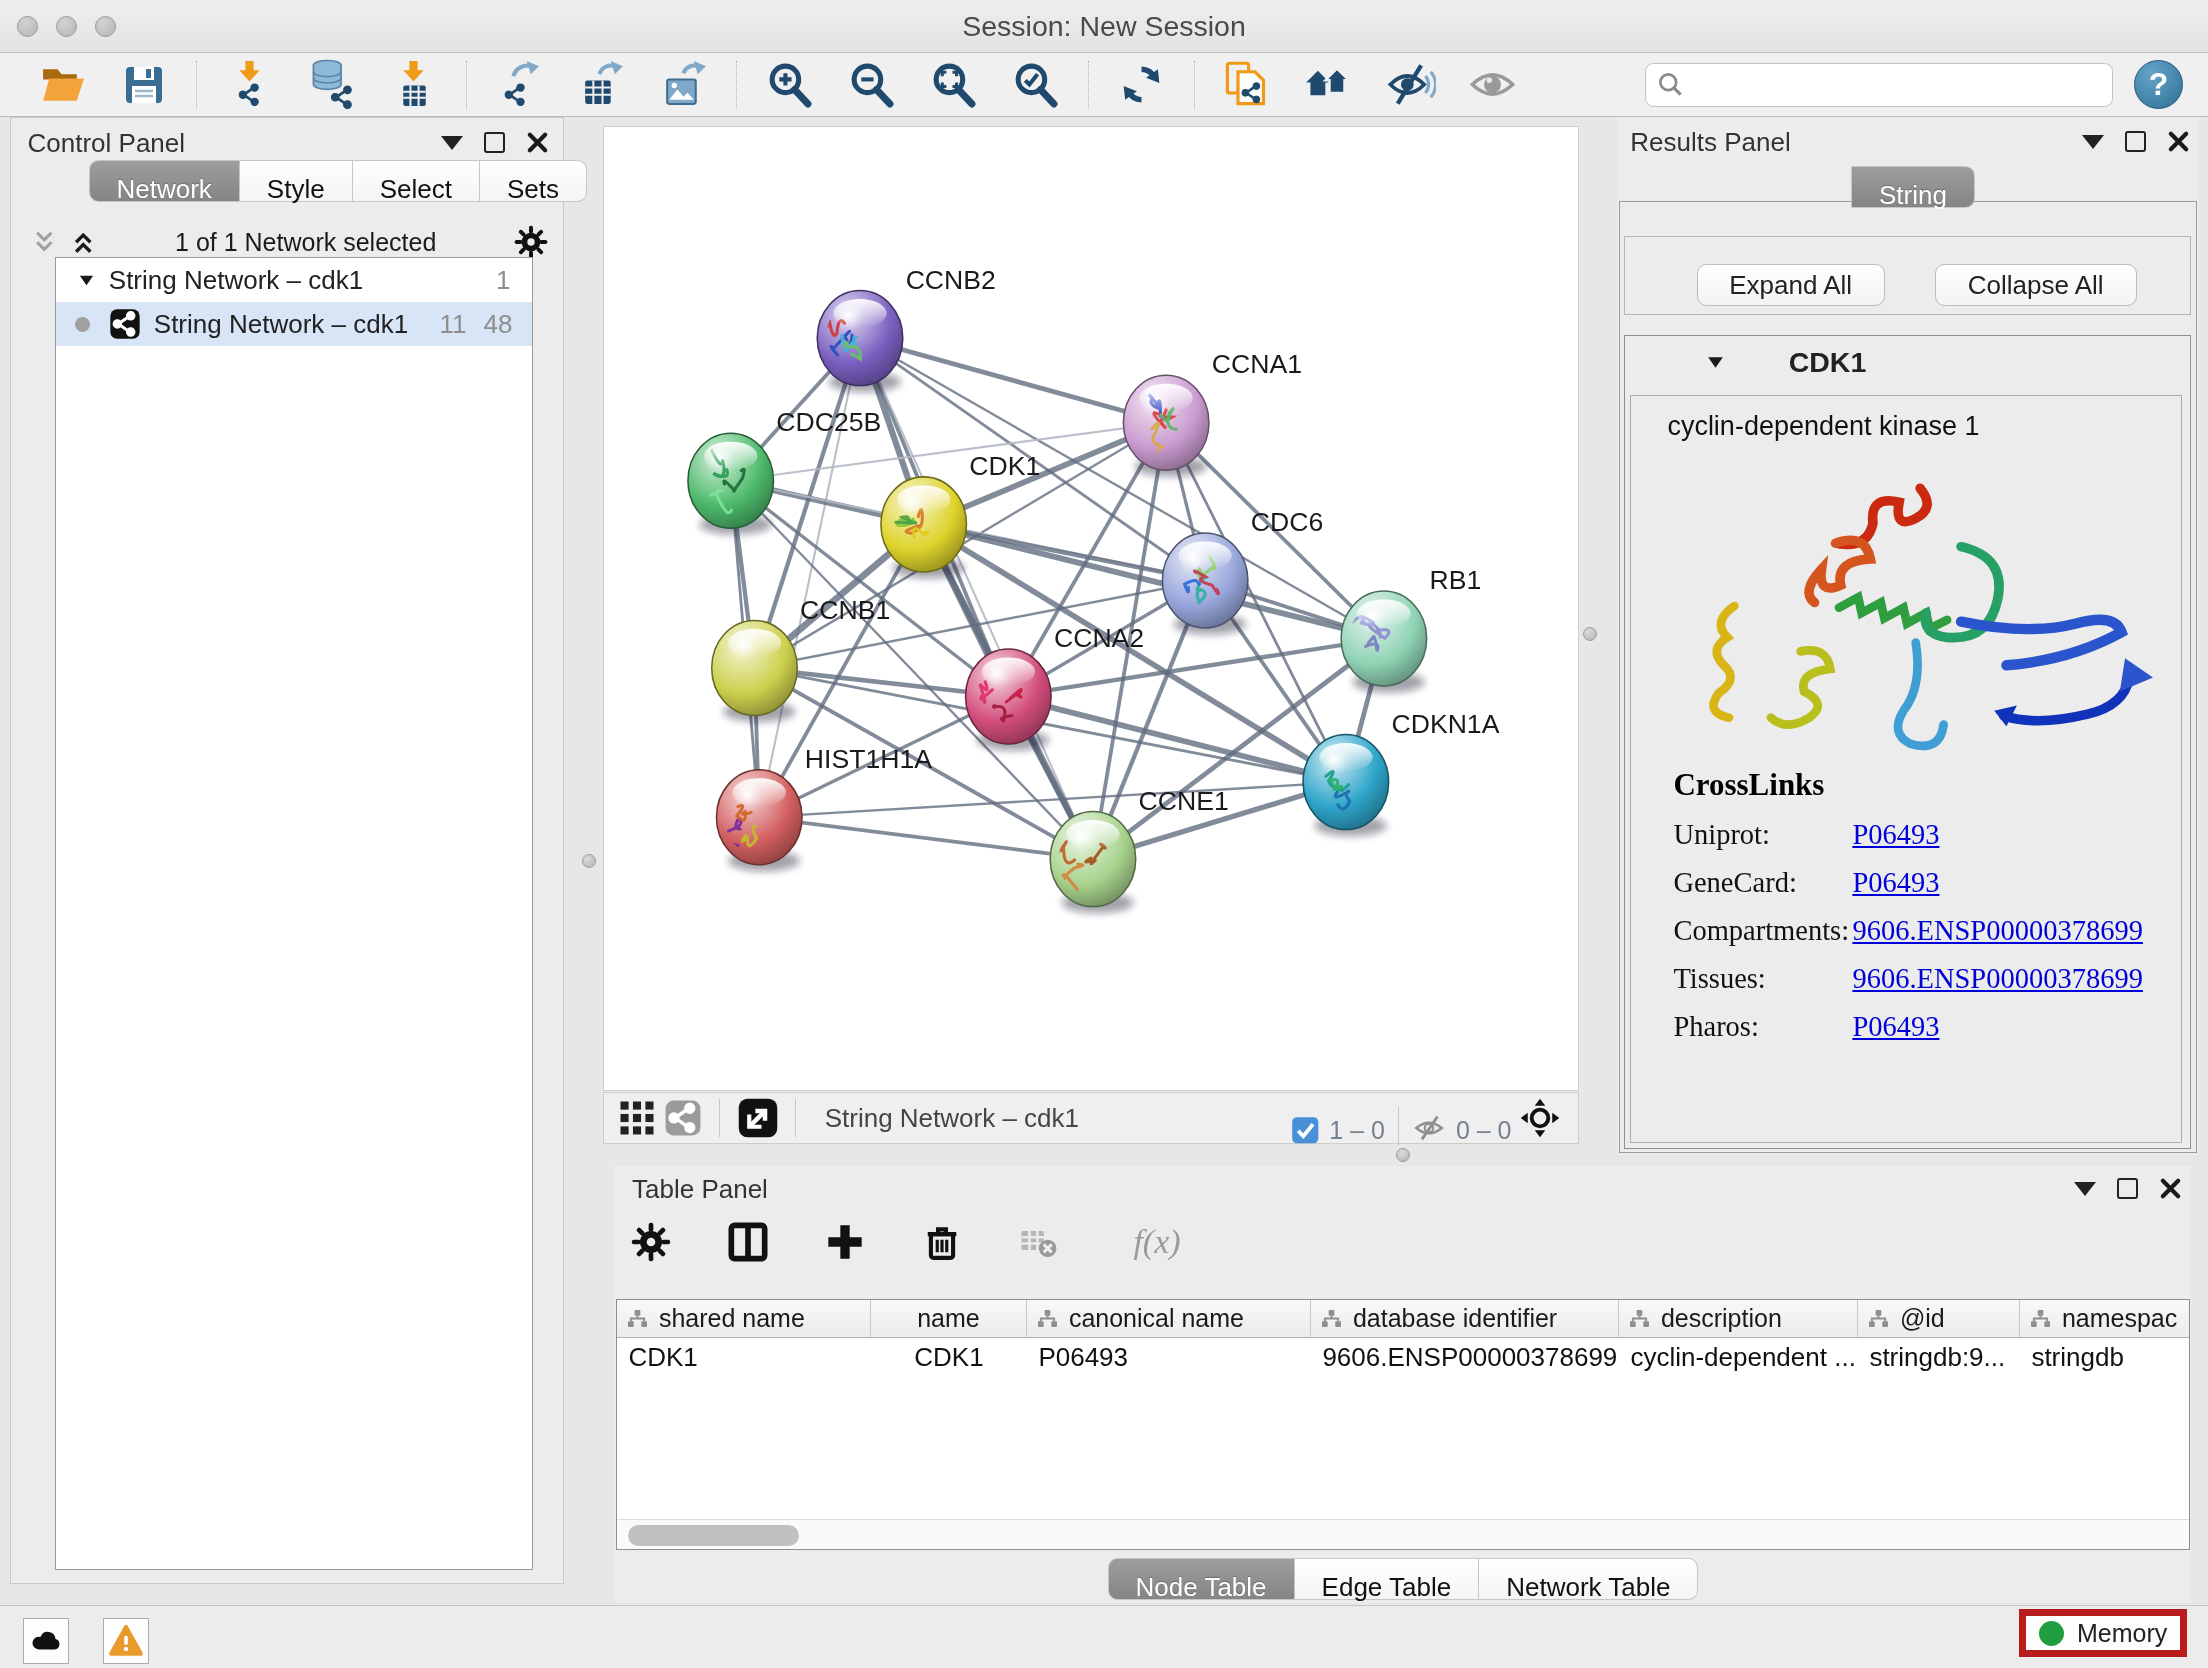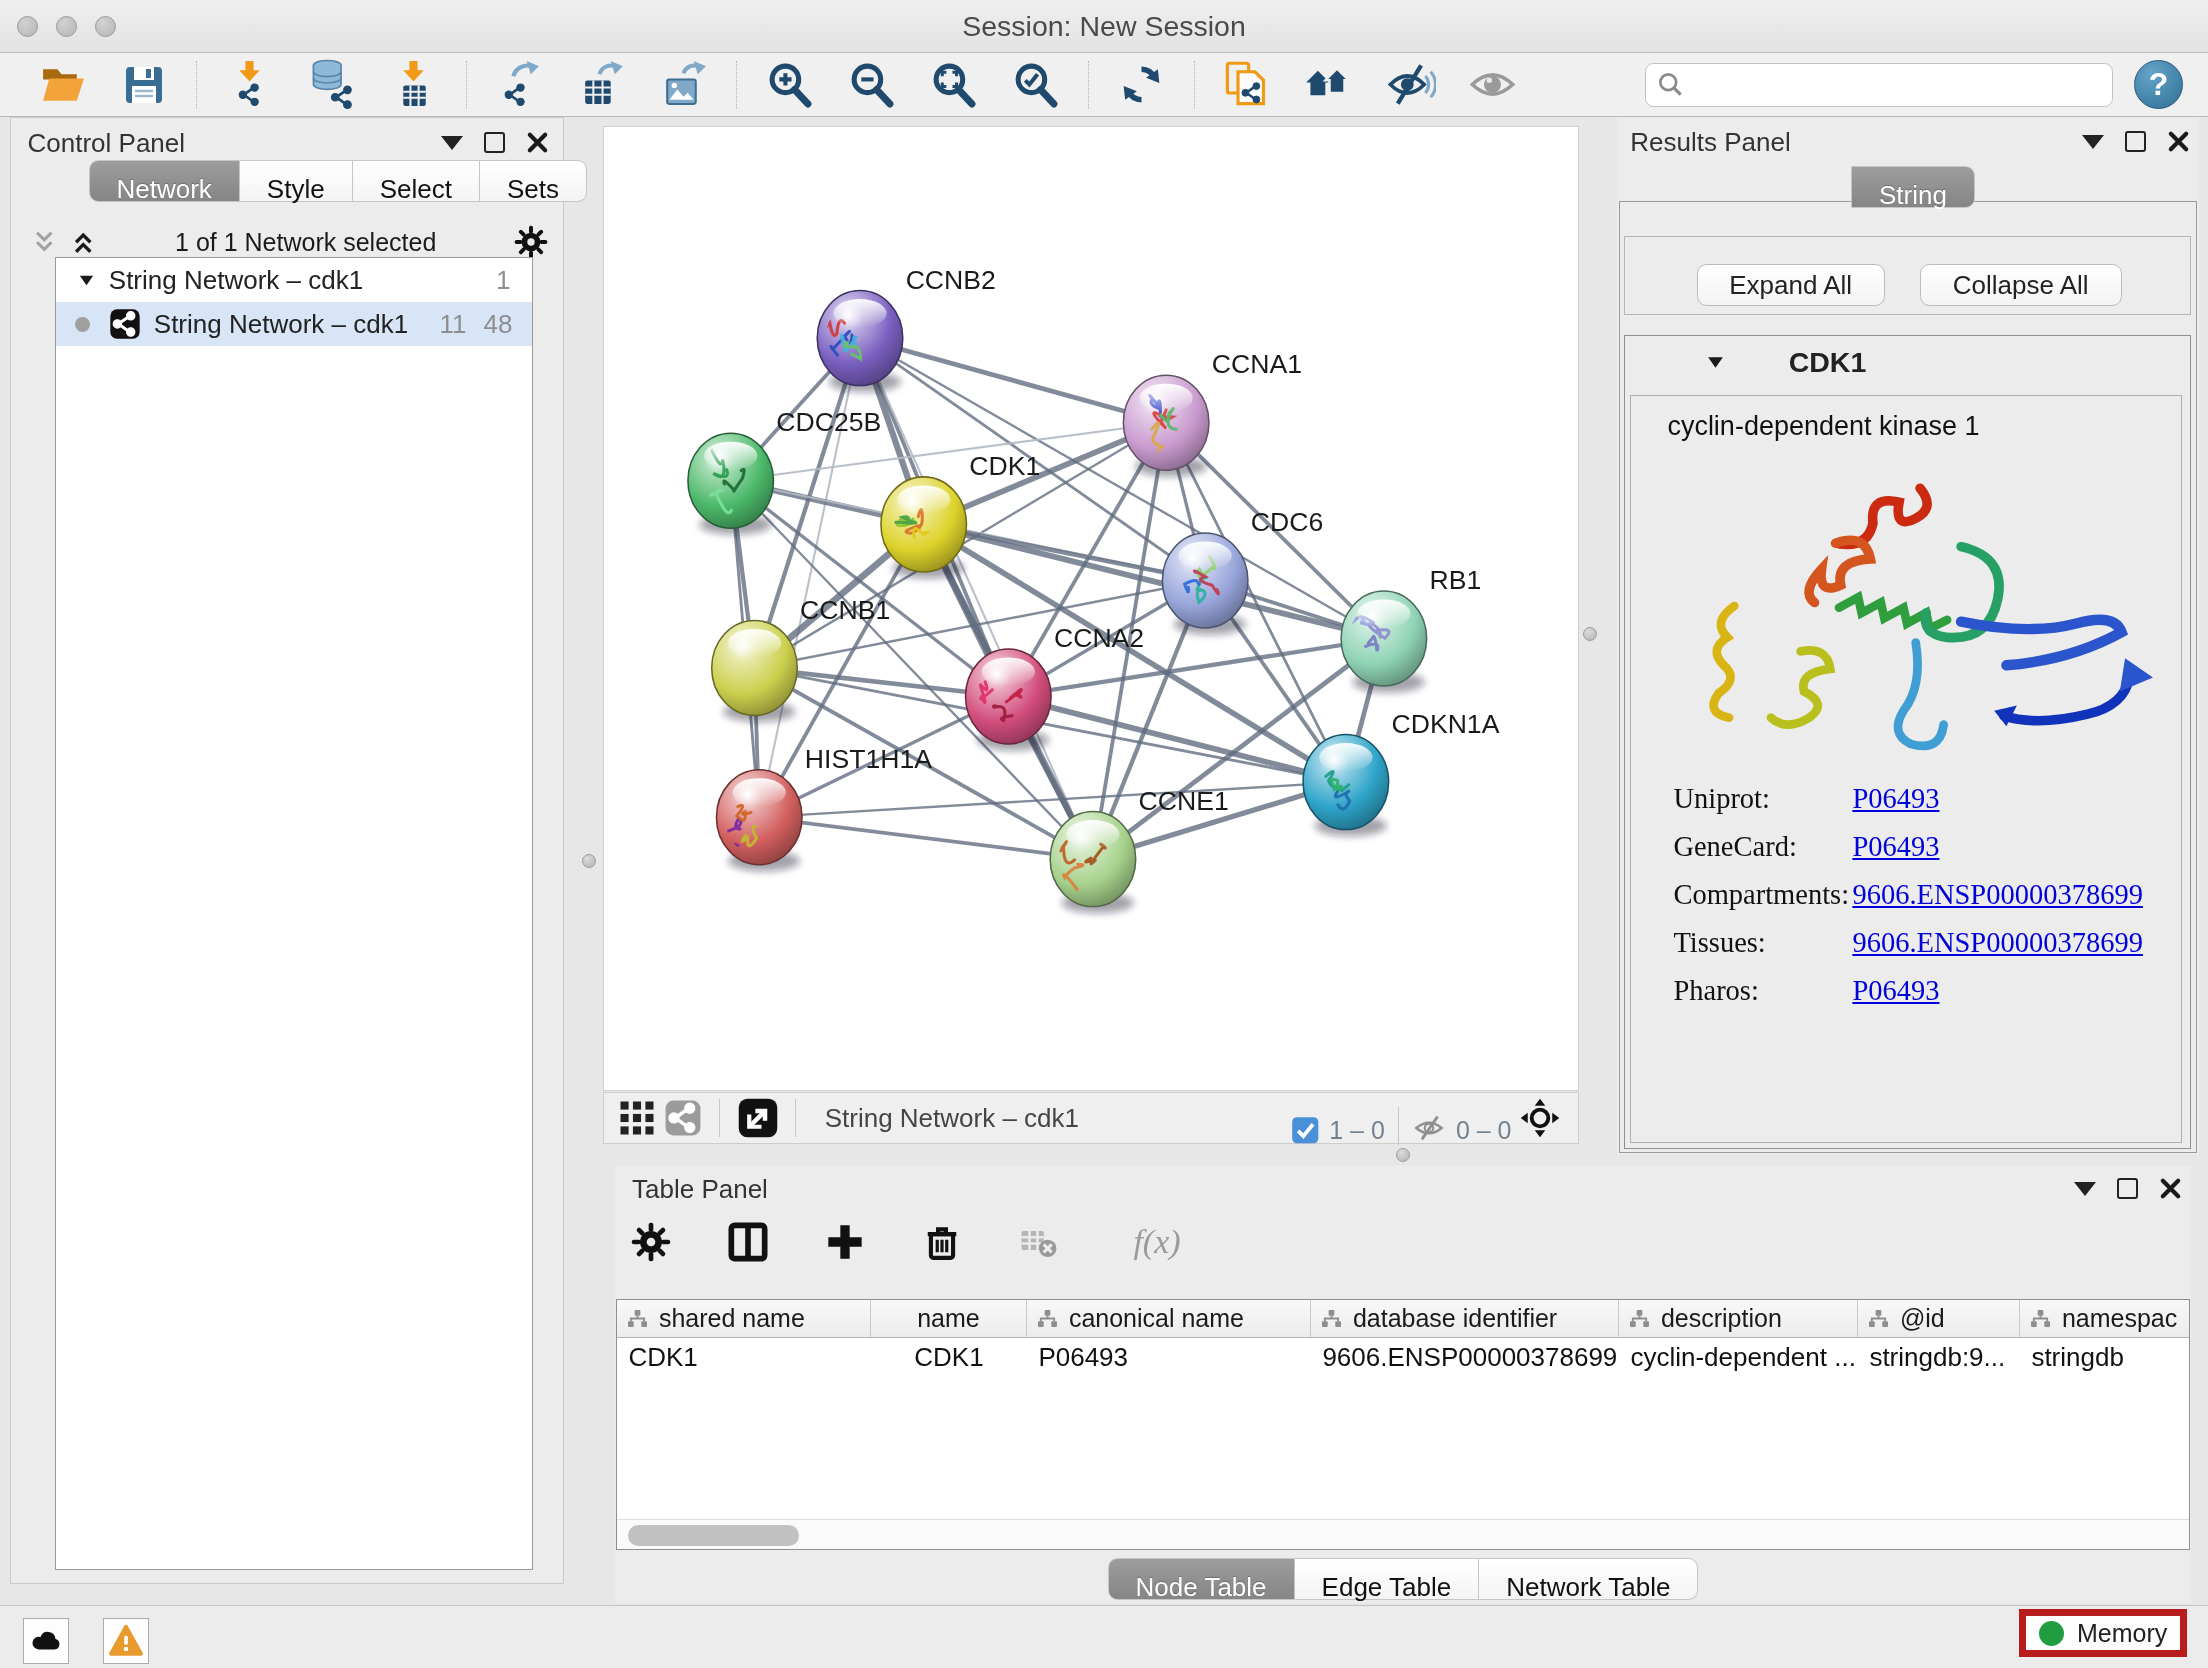--- a/index.html
+++ b/index.html
@@ -699,21 +699,21 @@
     <svg width="23" height="23" viewBox="0 0 24 24">
       <path d="M4 4 L20 20 M20 4 L4 20" stroke="#1a1a1a" stroke-width="4.4" stroke-linecap="round"></path>
       </svg>
   </div>
   <div id="rp-tab" class="seg">
       <span class="seg-btn sel">String</span>
     </div>
   <div id="rp-box">
     <div id="rp-btnstrip">
       <span class="rp-btn" style="left:72px;width:188px">Expand All</span>
-      <span class="rp-btn" style="left:295px;width:202px">Collapse All</span>
+      <span class="rp-btn" style="left:310px;width:202px">Collapse All</span>
     </div>
     <div id="rp-section">
       <div id="rp-sec-head">
         <svg width="21" height="21" viewBox="0 0 20 20" style="margin-left:80px">
           <path d="M3 5 L17 5 L10 15 Z" fill="#1a1a1a"></path>
           </svg>
         <span id="rp-gene">CDK1</span>
       </div>
       <div id="rp-subbox">
         <div id="rp-desc">cyclin-dependent kinase 1</div>
@@ -726,20 +726,21 @@
             <path d="M212 182 l22 -12 l4 18 l22 -12 l4 18 l22 -12 l4 18 l22 -12 l4 18 l20 -10" stroke="#2f9e3f" stroke-width="10"></path>
             <path d="M352 112 q52 12 42 60 q-10 48 -58 44 q-30 -4 -24 -28" stroke="#27a065" stroke-width="11"></path>
             <path d="M300 222 q8 50 -14 78 q-16 26 8 38 q34 10 38 -22" stroke="#3f9fd4" stroke-width="10"></path>
             <path d="M352 198 q78 16 132 2 q44 -12 52 10 q-58 32 -132 38" stroke="#2b55cc" stroke-width="12"></path>
             <path d="M545 262 q-6 32 -48 42 q-58 14 -96 2" stroke="#1133bb" stroke-width="11"></path>
           </g>
           <polygon points="540,240 572,262 534,278" fill="#2b55cc"></polygon>
           <polygon points="390,300 416,294 404,318" fill="#1133bb"></polygon>
         </svg>
         <div id="crosslinks">
+          <div id="xl-title">CrossLinks</div>
           <div id="xl-rows">
               <div class="xl-row">
                 <span class="xl-l">Uniprot:</span>
                 <a class="xl-v">P06493</a>
               </div>
               <div class="xl-row">
                 <span class="xl-l">GeneCard:</span>
                 <a class="xl-v">P06493</a>
               </div>
               <div class="xl-row">

